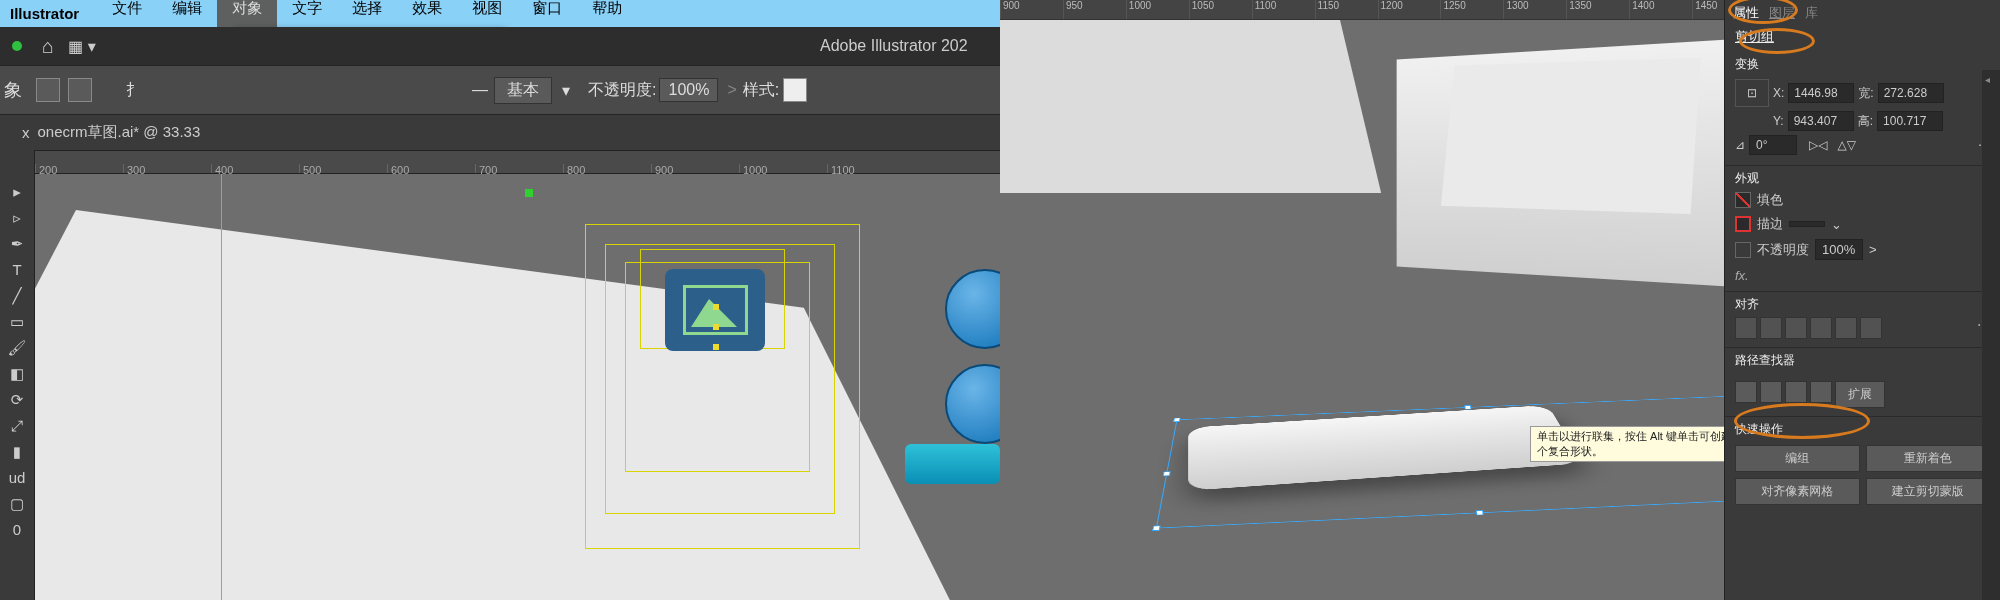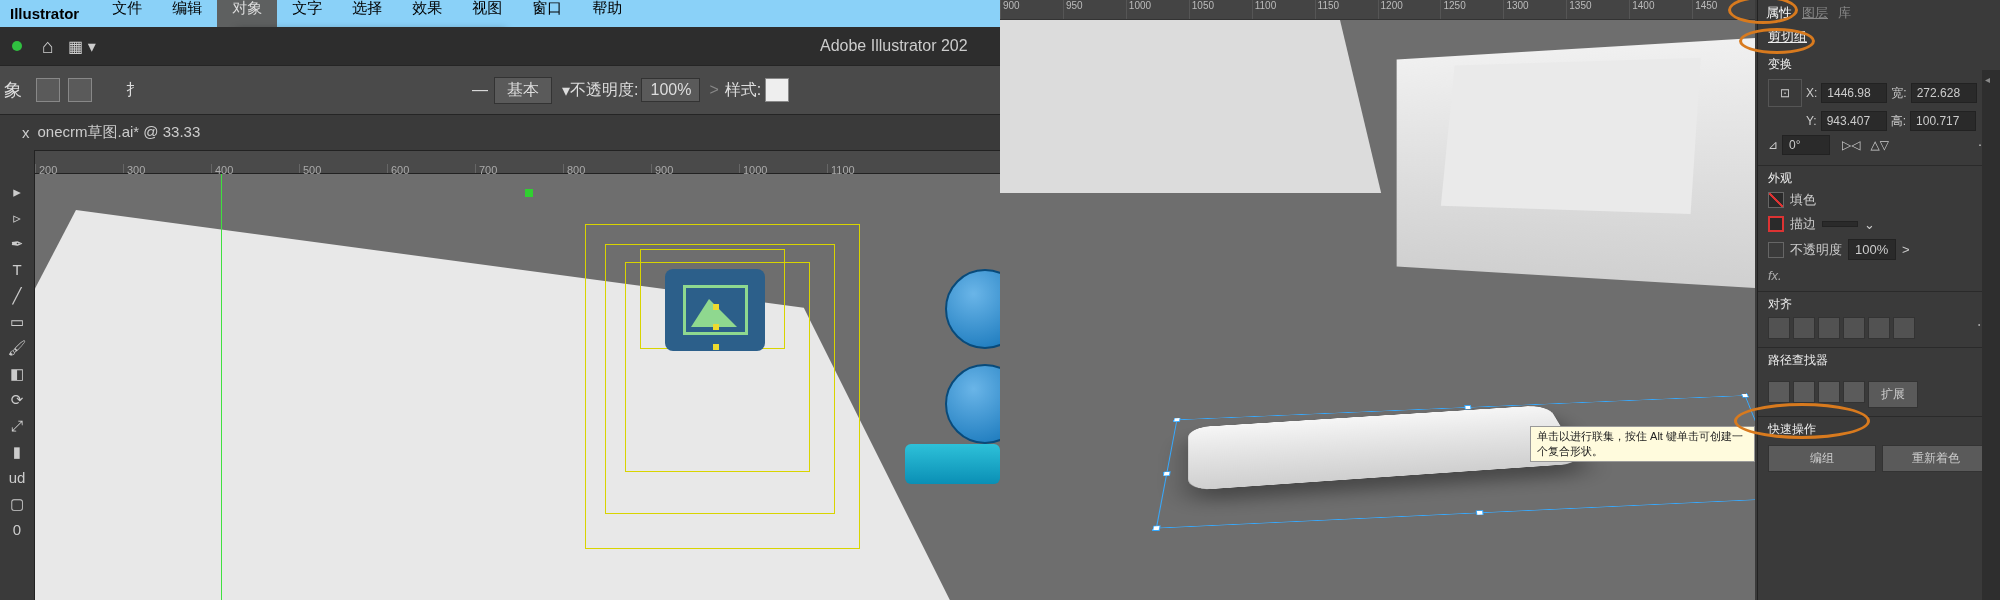--- a/index.html
+++ b/index.html
@@ -55,21 +55,21 @@
 .right3d .ruler span { width:63px; padding-left:2px; border-left:1px solid #555; }
 .right3d .wall1 { position:absolute; right:0; top:38px; width:500px; height:250px; background:linear-gradient(#f0f0f0,#d0d0d0); transform:perspective(1200px) rotateY(-30deg); transform-origin:right center; }
 .right3d .wall2 { position:absolute; left:-60px; top:20px; width:400px; height:250px; background:#dcdcdc; transform:perspective(1200px) rotateX(55deg); transform-origin:top; }
 .right3d .block1 { position:absolute; right:50px; top:60px; width:280px; height:150px; background:#eaeaea; transform:perspective(1200px) rotateY(-28deg) rotateX(10deg); }
 .right3d .slab { position:absolute; left:190px; top:380px; width:380px; height:130px; border-radius:22px; background:linear-gradient(#f6f6f6,#cfcfcf); transform:perspective(1200px) rotateX(62deg) rotateY(0deg) rotateZ(-8deg); box-shadow:0 22px 30px rgba(0,0,0,.35); }
 .right3d .sel-box { position:absolute; left:170px; top:375px; width:600px; height:165px; border:1px solid #35a9ff; transform:perspective(1200px) rotateX(50deg) rotateZ(-4deg); }
 .right3d .sel-box .h { position:absolute; width:7px; height:7px; background:#fff; border:1px solid #35a9ff; }
 .tooltip { position:absolute; font-size:11px; padding:2px 6px; background:#fffbdd; border:1px solid #999; color:#222; }
 
 
-.props { position:absolute; top:0; right:0; width:243px; height:600px; background:#3a3a3a; color:#ccc; font-size:13px; border-left:1px solid #222; }
+.props { position:absolute; top:0; right:0; width:276px; height:600px; background:#3a3a3a; color:#ccc; font-size:13px; border-left:1px solid #222; }
 .props .tabhead { display:flex; padding:4px 8px 0; gap:10px; font-size:13px; }
 .props .tabhead span.act { color:#fff; }
 .props .section-title { padding:6px 10px; color:#eee; font-size:13px;text-decoration:underline; }
 .props .sec { padding:4px 10px 8px; border-bottom:1px solid #2a2a2a; }
 .props .xform-row { display:flex; align-items:center; gap:4px; font-size:12px; padding:2px 0; }
 .props .xform-row .fld { background:#2a2a2a; padding:2px 5px; width:66px; border:1px solid #222; }
 .props .rotfld { background:#2a2a2a; padding:2px 6px; width:48px; border:1px solid #222; display:inline-block; }
 .props .swatch { width:16px; height:16px; background:#2a2a2a; border:2px solid #d33; display:inline-block; vertical-align:middle; }
 .props .swatch.fill { border:1px solid #666; background:#2a2a2a; position:relative; }
 .props .swatch.fill::after { content:""; position:absolute; inset:0; background:linear-gradient(45deg,transparent 45%,#d33 45%,#d33 55%,transparent 55%); }
@@ -173,21 +173,21 @@
 
 <div class="optbar">
   <span style="margin:0 10px 0 4px;font-size:18px;">象</span>
   <div class="ico"></div>
   <div class="ico"></div>
   <span style="margin-left:30px;">扌</span>
   <div style="flex:0 0 330px;"></div>
   <span>—</span>
   <div class="stroke-basic">基本</div>
   <span style="margin-left:4px;">▾</span>
-  <span style="margin-left:0;">不透明度:</span>
+  <span style="margin-left:18px;">不透明度:</span>
   <div class="opfield">100%</div>
   <span style="margin:0 6px;color:#888;">&gt;</span>
   <span>样式:</span>
   <div class="ico" style="background:#eee;"></div>
 </div>
 
 <div class="tabrow">
   <span class="x">x</span>
   <span>onecrm草图.ai* @ 33.33</span>
 </div>
@@ -353,19 +353,23 @@
     </div>
     <div class="orange-oval" style="right:130px; top:403px; width:136px; height:36px;"></div>
   </div>
 
   <div class="sec" style="border-bottom:none;">
     <div style="font-size:12px;color:#eee;margin-bottom:4px;">快速操作</div>
     <div class="action-row">
       <div class="action-btn">编组</div>
       <div class="action-btn">重新着色</div>
     </div>
+    <div class="action-row">
+      <div class="action-btn">对齐像素网格</div>
+      <div class="action-btn">建立剪切蒙版</div>
+    </div>
   </div>
 </div>
 
 <div style="position:absolute;right:245px;top:20px;width:0;height:0;"></div>
 <div style="position:absolute;top:70px;right:0;width:18px;height:530px;background:#2e2e2e;">
   <div style="writing-mode:vertical-rl;font-size:10px;color:#888;margin-top:4px;">◂</div>
 </div>
 
 </body></html>

